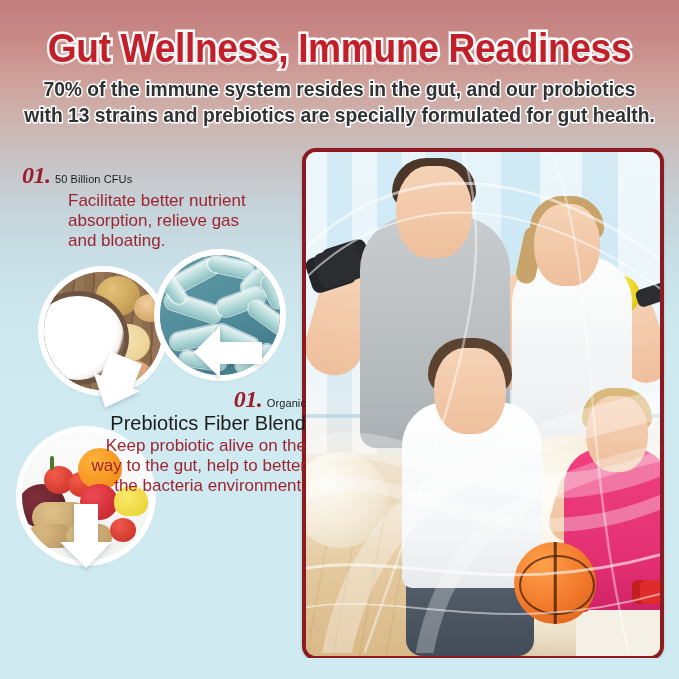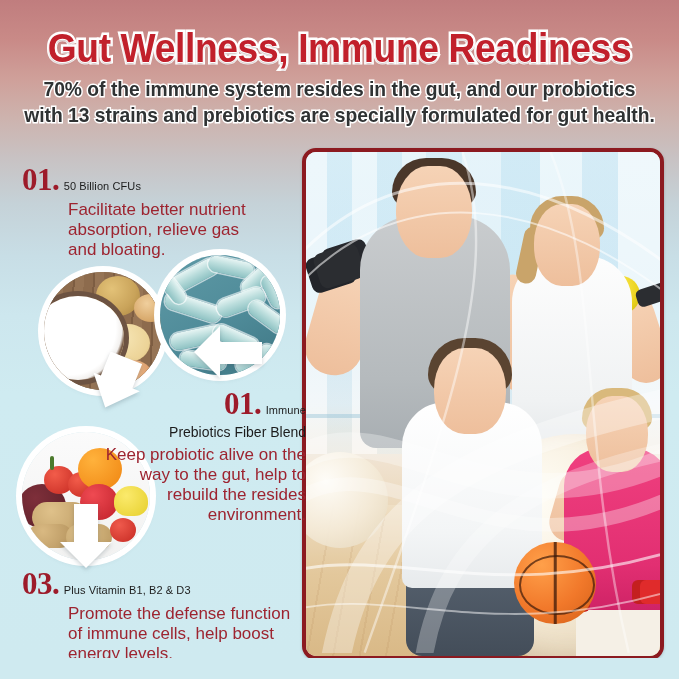--- a/index.html
+++ b/index.html
@@ -255,40 +255,40 @@
   }
   #circ-veg{left:22px;top:432px;width:128px;height:128px;}
   .veg-img{position:absolute;inset:0;background:linear-gradient(180deg,#fbfbfb 0%,#f2f2f1 100%);}
   .veg{position:absolute;border-radius:50%;}
   .arrow-white{position:absolute;filter:drop-shadow(0 2px 2px rgba(60,80,90,.25));}
 
   
   .feature{position:absolute;}
   .fnum{
     font-family:"Liberation Serif", serif;
-    font-weight:bold;
-    font-size:31px;color:#9d1b2a;
+    font-weight:bold;font-style:italic;
+    font-size:24px;color:#9d1b2a;
     letter-spacing:-0.5px;
     display:inline-block;vertical-align:baseline;
   }
   .fhead{
     font-size:11px;font-weight:normal;color:#1c1c1c;
     display:inline;letter-spacing:.1px;
   }
   .fbody{
     font-size:17px;font-weight:normal;color:#9d2430;line-height:20px;
     margin-top:1px;
   }
   #feature-01{left:22px;top:162px;width:250px;}
   #feature-01 .fbody{margin-left:46px;margin-top:2px;}
   #feature-02{left:86px;top:386px;width:220px;text-align:right;}
   #feature-02 .fbody{margin-top:2px;}
   #feature-03{left:22px;top:566px;width:272px;}
   #feature-03 .fbody{margin-left:46px;margin-top:2px;}
-  .fhead-line2{font-size:14px;color:#1c1c1c;line-height:21px;}
+  .fhead-line2{font-size:20px;color:#1c1c1c;line-height:21px;}
 </style>
 </head>
 <body>
 
 <div id="poster">
 
   <div id="header">
     <div class="title">
       <span class="title-inner">Gut Wellness, Immune Readiness</span>
     </div>
@@ -415,27 +415,22 @@
       <div class="veg" style="left:28px;top:24px;width:4px;height:14px;border-radius:3px;background:#4c7a2d;"></div>
     </div>
   </div>
   <svg class="arrow-white" style="left:56px;top:500px;width:60px;height:70px;" viewBox="0 0 60 70">
     <path d="M18,4 L42,4 L42,42 L56,42 L30,68 L4,42 L18,42 Z" fill="#ffffff"></path>
   </svg>
 
   <div class="feature" id="feature-02">
     <div>
       <span class="fnum">01.</span>
-      <span class="fhead">Immune</span>
+      <span class="fhead">Organic</span>
     </div>
     <div class="fhead-line2">Prebiotics Fiber Blend</div>
-    <div class="fbody">Keep probiotic alive on the way to the gut, help to rebuild the resides environment.</div>
+    <div class="fbody">Keep probiotic alive on the way to the gut, help to better the bacteria environment.</div>
   </div>
 
   <div class="feature" id="feature-03">
-    <div>
-      <span class="fnum">03.</span>
-      <span class="fhead">Plus Vitamin B1, B2 &amp; D3</span>
-    </div>
-    <div class="fbody">Promote the defense function of immune cells, help boost energy levels.</div>
   </div>
 
 </div>
 
 </body></html>

